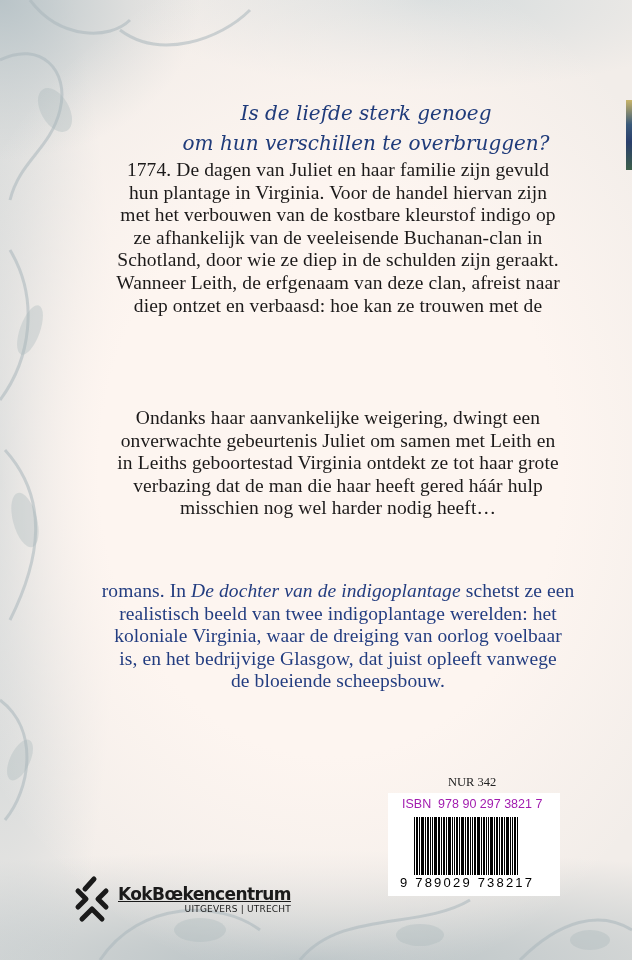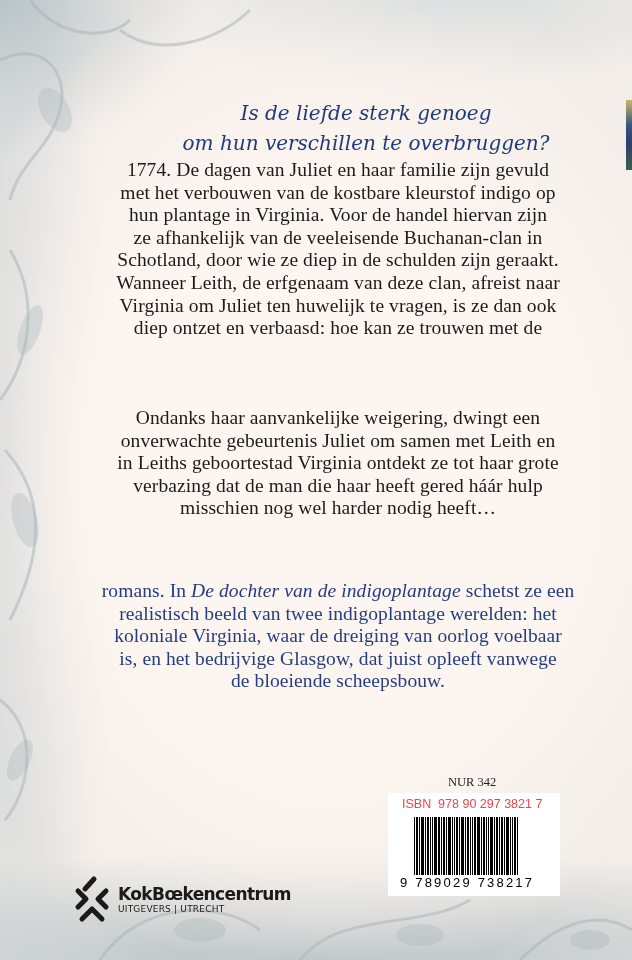--- a/index.html
+++ b/index.html
@@ -40,36 +40,36 @@
     .p3 em { font-style: italic; }
     .nur {
       position: absolute; left: 448px; top: 775px; font-family: "Liberation Serif", serif;
       font-size: 12.5px; color: #222;
     }
     .barcode-box {
       position: absolute; left: 388px; top: 793px; width: 172px; height: 103px; background: #ffffff;
     }
     .isbn-text {
       position: absolute; left: 14px; top: 4px; width: 160px;
-      font-family: "Liberation Sans", sans-serif; font-size: 12.5px; color: #ef4444; white-space: pre;
+      font-family: "Liberation Sans", sans-serif; font-size: 12.5px; color: #a21caf; white-space: pre;
     }
     .bars { position: absolute; left: 26px; top: 24px; width: 122px; height: 58px; display: flex; }
     .bars span { display: block; height: 100%; background: #000; margin-right: 1px; }
     .barcode-digits {
       position: absolute; left: 12px; top: 82px; width: 150px;
       font-family: "Liberation Sans", sans-serif; font-size: 13px; letter-spacing: 2.2px; color: #000; white-space: pre;
     }
     .logo { position: absolute; left: 72px; top: 875px; display: flex; align-items: center; }
     .logo-mark { width: 40px; height: 50px; }
     .logo-text { margin-left: 6px; }
     .logo-name {
-      font-family: "DejaVu Sans", sans-serif; font-weight: bold; font-size: 17px; letter-spacing: -0.6px; color: #1a1a1a; line-height: 18px;
+      font-family: "DejaVu Sans", sans-serif; font-weight: bold; font-size: 17px; letter-spacing: -0.6px; color: #1a1a1a; line-height: 18px; text-decoration: underline;
     }
     .logo-sub {
-      font-family: "DejaVu Sans", sans-serif; font-size: 9px; color: #1a1a1a; letter-spacing: 0.2px; line-height: 12px;
+      font-family: "DejaVu Sans", sans-serif; font-size: 9px; color: #1a1a1a; letter-spacing: 0.2px; line-height: 12px; text-align: right;
     }
   </style>
 </head>
 <body>
 
 <div class="bg"></div>
 
 <svg class="swirl" width="632" height="960" viewBox="0 0 632 960">
   <g fill="none" stroke="#a9b6bb" stroke-opacity="0.55" stroke-width="3">
     <path d="M0 60 C40 40 70 70 60 110 C50 150 20 160 10 200"></path>
@@ -95,26 +95,25 @@
 
 <div class="photo-strip"></div>
 
 <div class="tagline">
   <div>Is de liefde sterk genoeg</div>
   <div>om hun verschillen te overbruggen?</div>
 </div>
 
 <div class="body-text p1">
   <div>1774. De dagen van Juliet en haar familie zijn gevuld</div>
+  <div>hun plantage in Virginia. Voor de handel hiervan zijn</div>
   <div>met het verbouwen van de kostbare kleurstof indigo op</div>
-  <div>hun plantage in Virginia. Voor de handel hiervan zijn</div>
   <div>ze afhankelijk van de veeleisende Buchanan-clan in</div>
   <div>Schotland, door wie ze diep in de schulden zijn geraakt.</div>
   <div>Wanneer Leith, de erfgenaam van deze clan, afreist naar</div>
-  <div>Virginia om Juliet ten huwelijk te vragen, is ze dan ook</div>
   <div>diep ontzet en verbaasd: hoe kan ze trouwen met de</div>
 </div>
 
 <div class="body-text p2">
   <div>Ondanks haar aanvankelijke weigering, dwingt een</div>
   <div>onverwachte gebeurtenis Juliet om samen met Leith en</div>
   <div>in Leiths geboortestad Virginia ontdekt ze tot haar grote</div>
   <div>verbazing dat de man die haar heeft gered háár hulp</div>
   <div>misschien nog wel harder nodig heeft…</div>
 </div>

